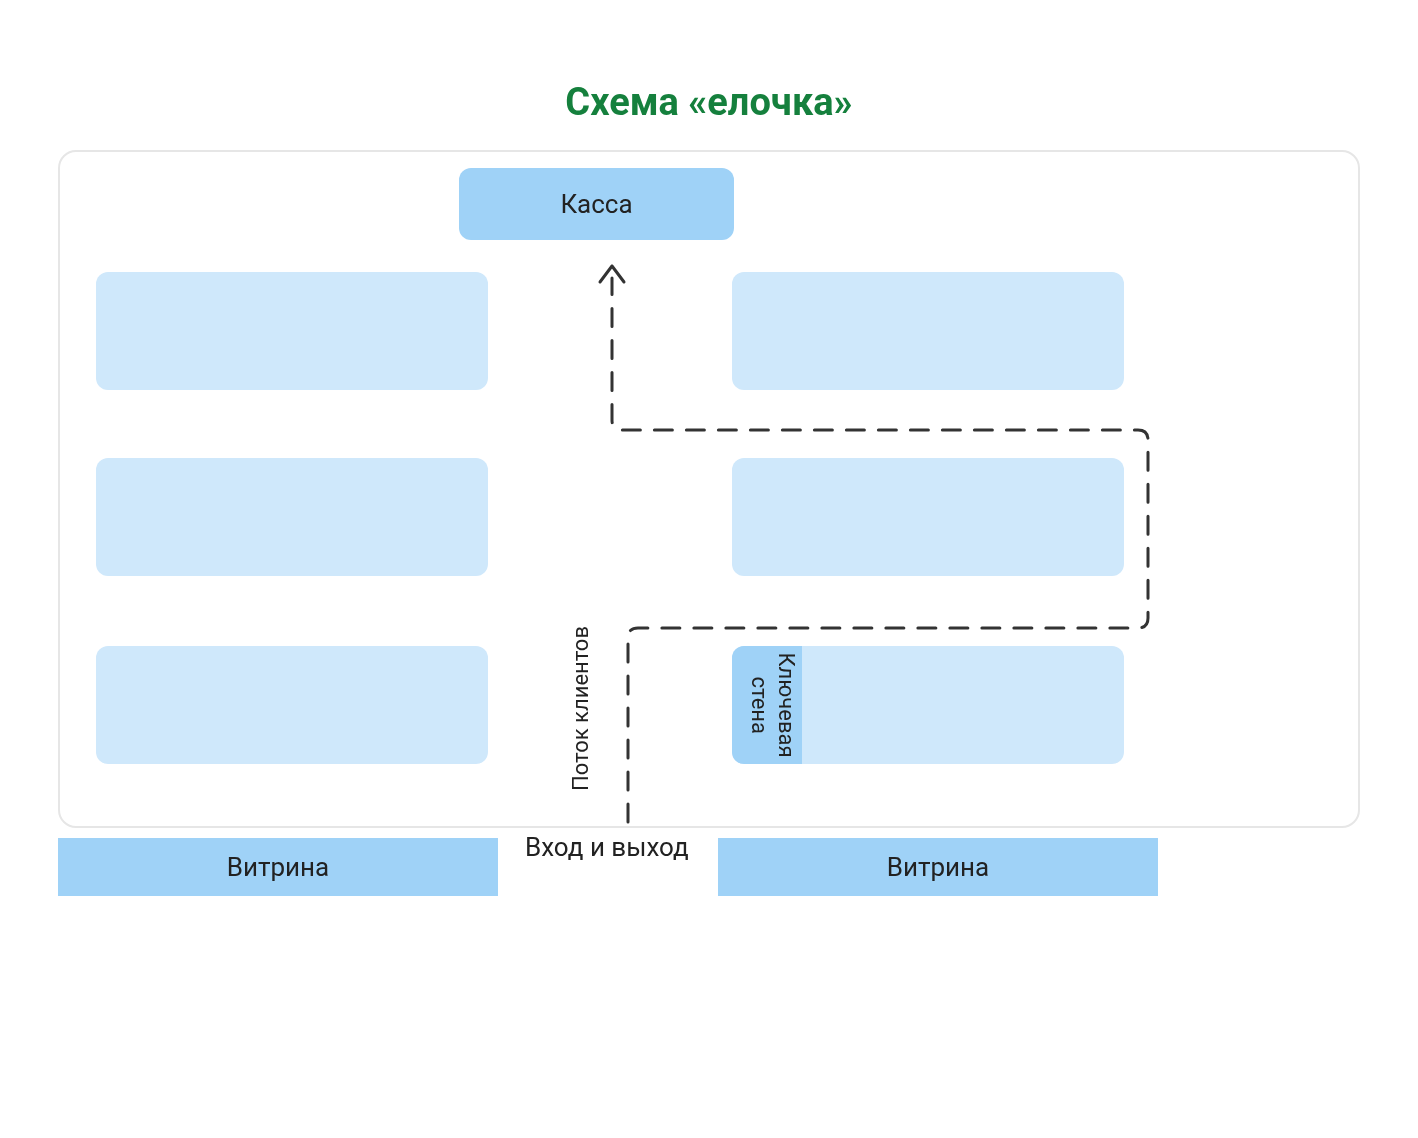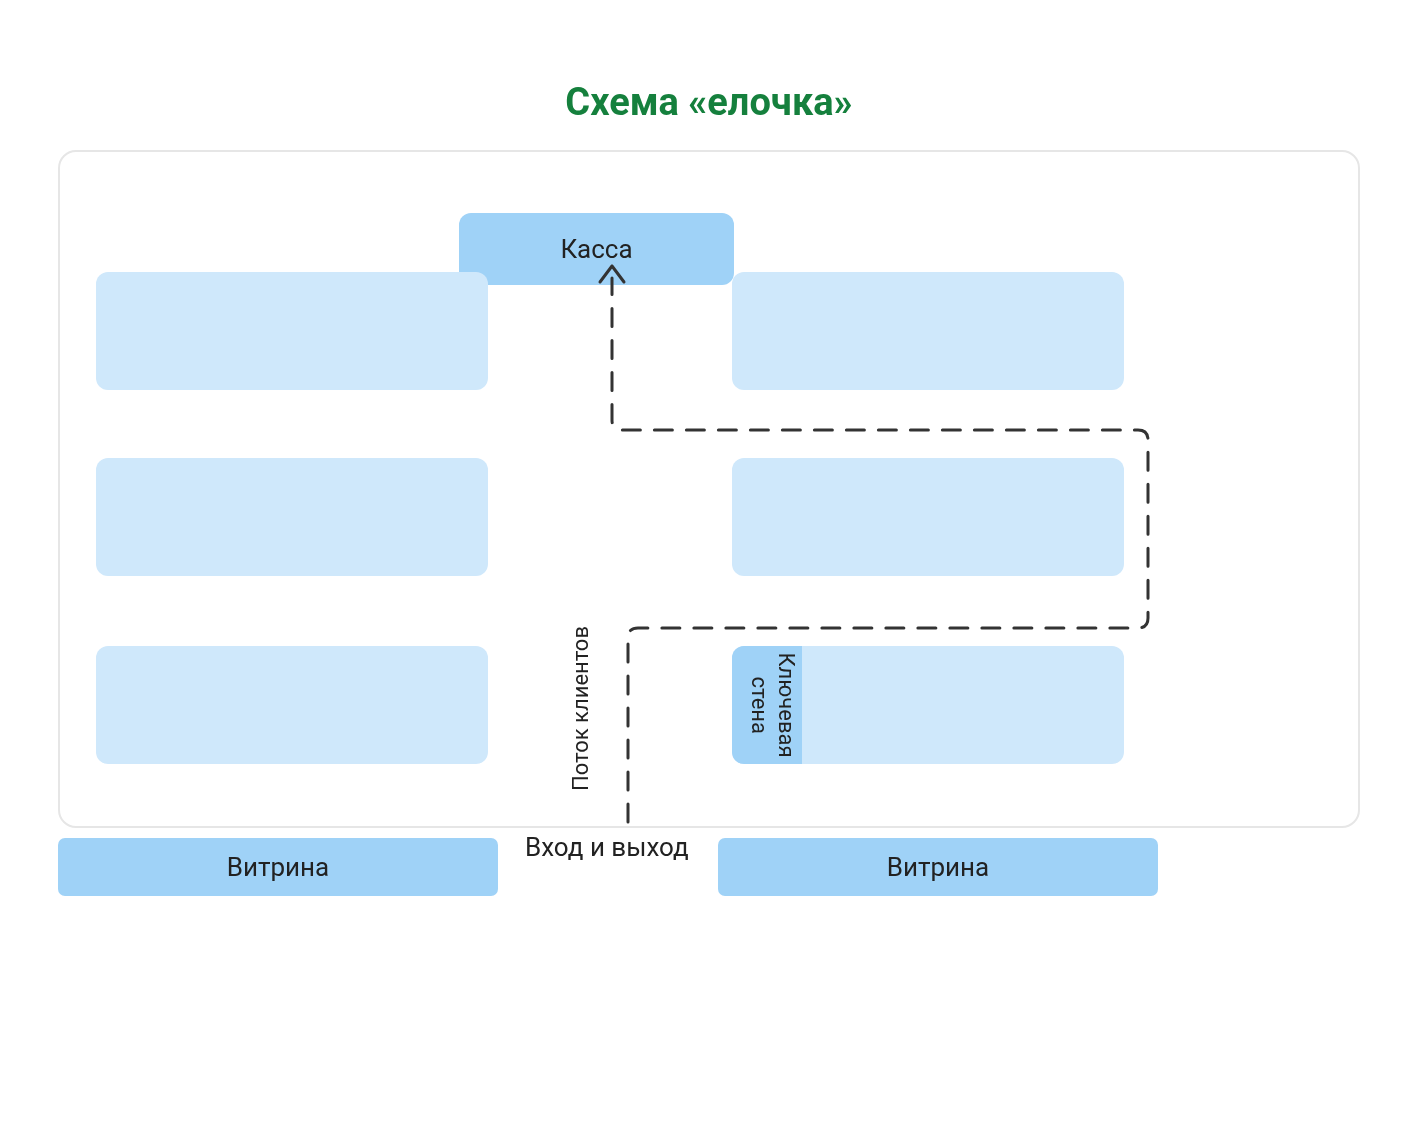--- a/index.html
+++ b/index.html
@@ -73,21 +73,21 @@
     color: #222222;
   }
   .entrance-label {
     position: absolute;
     font-size: 26px;
     color: #222222;
   }
   .vitrine {
     position: absolute;
     height: 58px;
-    border-radius: 7px;
+    border-radius: 0;
     background: #9fd2f7;
     display: flex;
     align-items: center;
     justify-content: center;
     font-size: 26px;
     color: #222222;
   }
   svg.path {
     position: absolute;
     top: 150px;
@@ -97,21 +97,21 @@
     pointer-events: none;
   }
 </style>
 </head>
 <body>
 
 <div class="title">Схема «елочка»</div>
 
 <div class="store-outline"></div>
 
-<div class="box box-dark" style="top:168px; left:459px; width:275px; height:72px;margin-top:45px;">
+<div class="box box-dark" style="top:168px; left:459px; width:275px; height:72px;">
   <div class="box-label">Касса</div>
 </div>
 
 <div class="box box-light" style="top:272px; left:96px; width:392px; height:118px;"></div>
 <div class="box box-light" style="top:458px; left:96px; width:392px; height:118px;"></div>
 <div class="box box-light" style="top:646px; left:96px; width:392px; height:118px;"></div>
 
 <div class="box box-light" style="top:272px; left:732px; width:392px; height:118px;"></div>
 <div class="box box-light" style="top:458px; left:732px; width:392px; height:118px;"></div>
 

